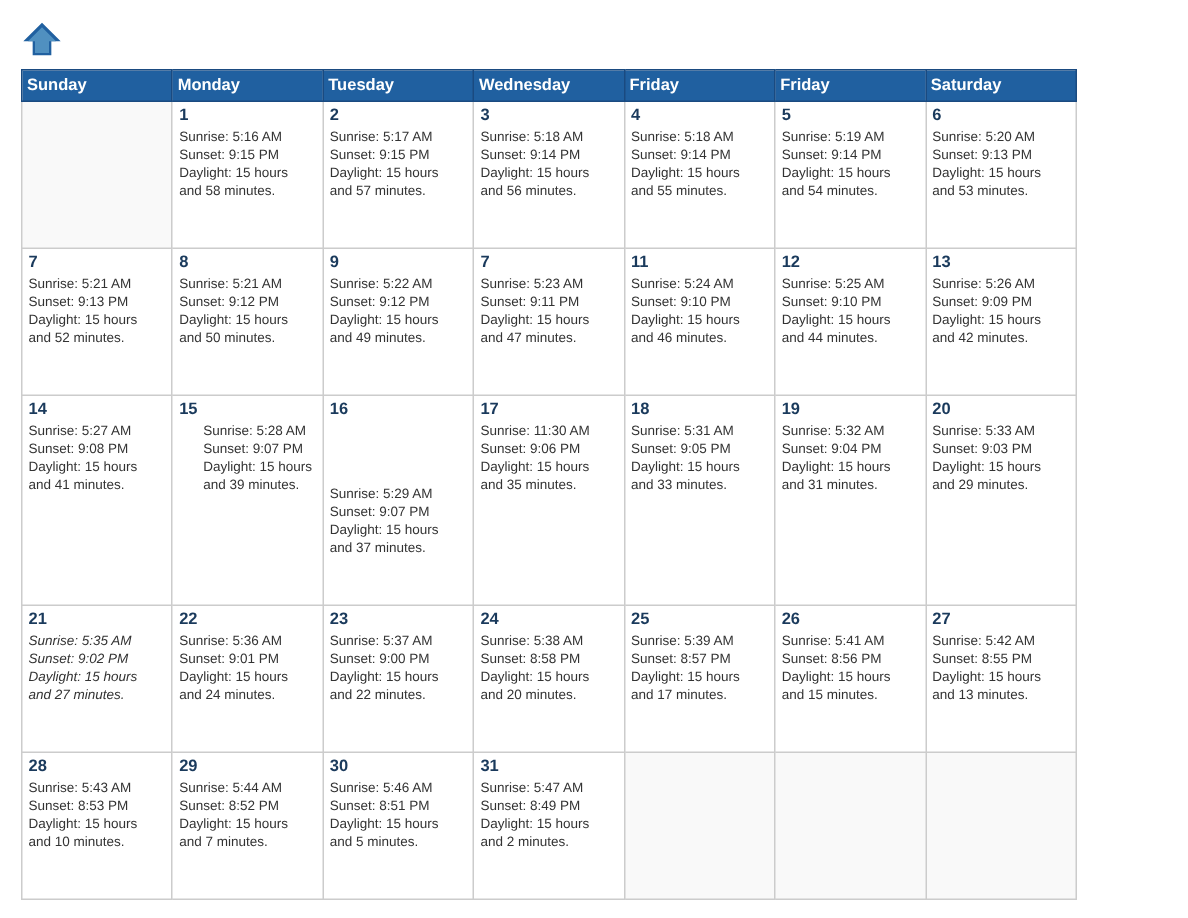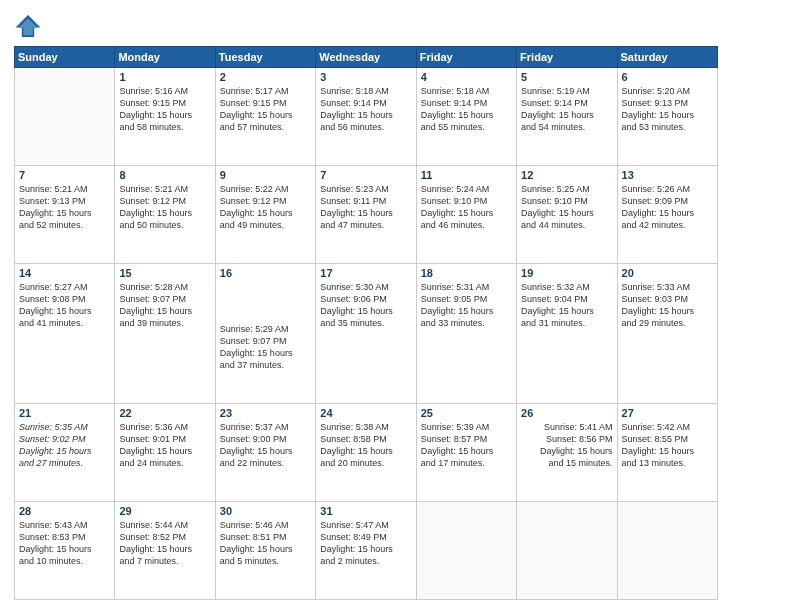--- a/index.html
+++ b/index.html
@@ -220,35 +220,35 @@
         <tr>
           <td>
             <div class="day-num">14</div>
             <div class="cell-text" style="white-space: pre-line;">Sunrise: 5:27 AM
 Sunset: 9:08 PM
 Daylight: 15 hours
 and 41 minutes.</div>
           </td>
           <td>
             <div class="day-num">15</div>
-            <div class="cell-text" style="white-space: pre-line;">Sunrise: 5:28 AM
+            <div class="cell-text" style="white-space: pre-line; margin-left: 16px;">Sunrise: 5:28 AM
 Sunset: 9:07 PM
 Daylight: 15 hours
 and 39 minutes.</div>
           </td>
           <td>
             <div class="day-num">16</div>
             <div class="cell-text" style="white-space: pre-line; margin-top: 44px;">Sunrise: 5:29 AM
 Sunset: 9:07 PM
 Daylight: 15 hours
 and 37 minutes.</div>
           </td>
           <td>
             <div class="day-num">17</div>
-            <div class="cell-text" style="white-space: pre-line;">Sunrise: 5:30 AM
+            <div class="cell-text" style="white-space: pre-line;">Sunrise: 11:30 AM
 Sunset: 9:06 PM
 Daylight: 15 hours
 and 35 minutes.</div>
           </td>
           <td>
             <div class="day-num">18</div>
             <div class="cell-text" style="white-space: pre-line;">Sunrise: 5:31 AM
 Sunset: 9:05 PM
 Daylight: 15 hours
 and 33 minutes.</div>
@@ -299,21 +299,21 @@
           </td>
           <td>
             <div class="day-num">25</div>
             <div class="cell-text" style="white-space: pre-line;">Sunrise: 5:39 AM
 Sunset: 8:57 PM
 Daylight: 15 hours
 and 17 minutes.</div>
           </td>
           <td>
             <div class="day-num">26</div>
-            <div class="cell-text" style="white-space: pre-line; text-align: right;">Sunrise: 5:41 AM
+            <div class="cell-text" style="white-space: pre-line;">Sunrise: 5:41 AM
 Sunset: 8:56 PM
 Daylight: 15 hours
 and 15 minutes.</div>
           </td>
           <td>
             <div class="day-num">27</div>
             <div class="cell-text" style="white-space: pre-line;">Sunrise: 5:42 AM
 Sunset: 8:55 PM
 Daylight: 15 hours
 and 13 minutes.</div>

